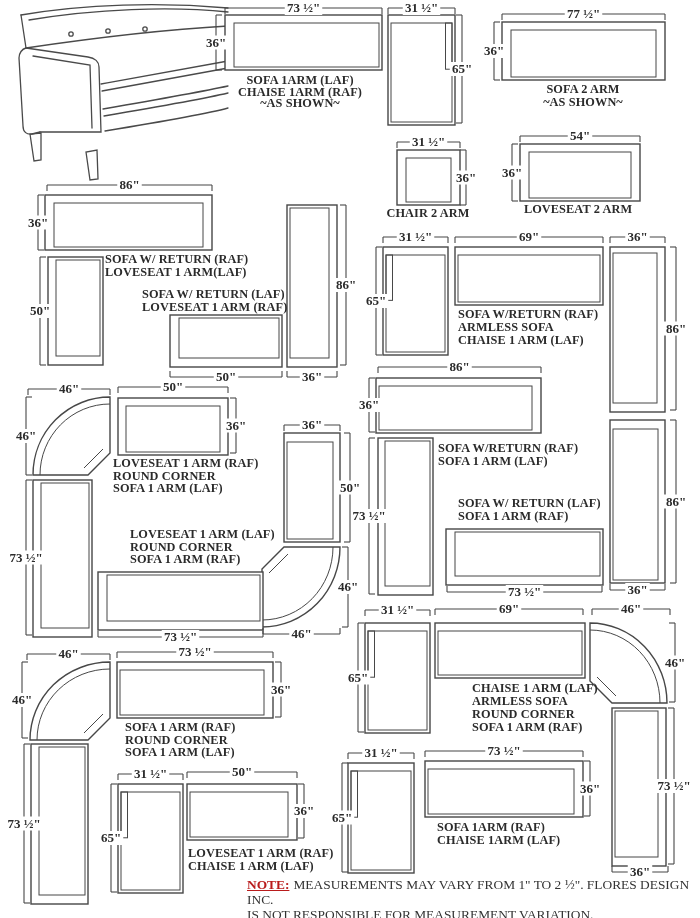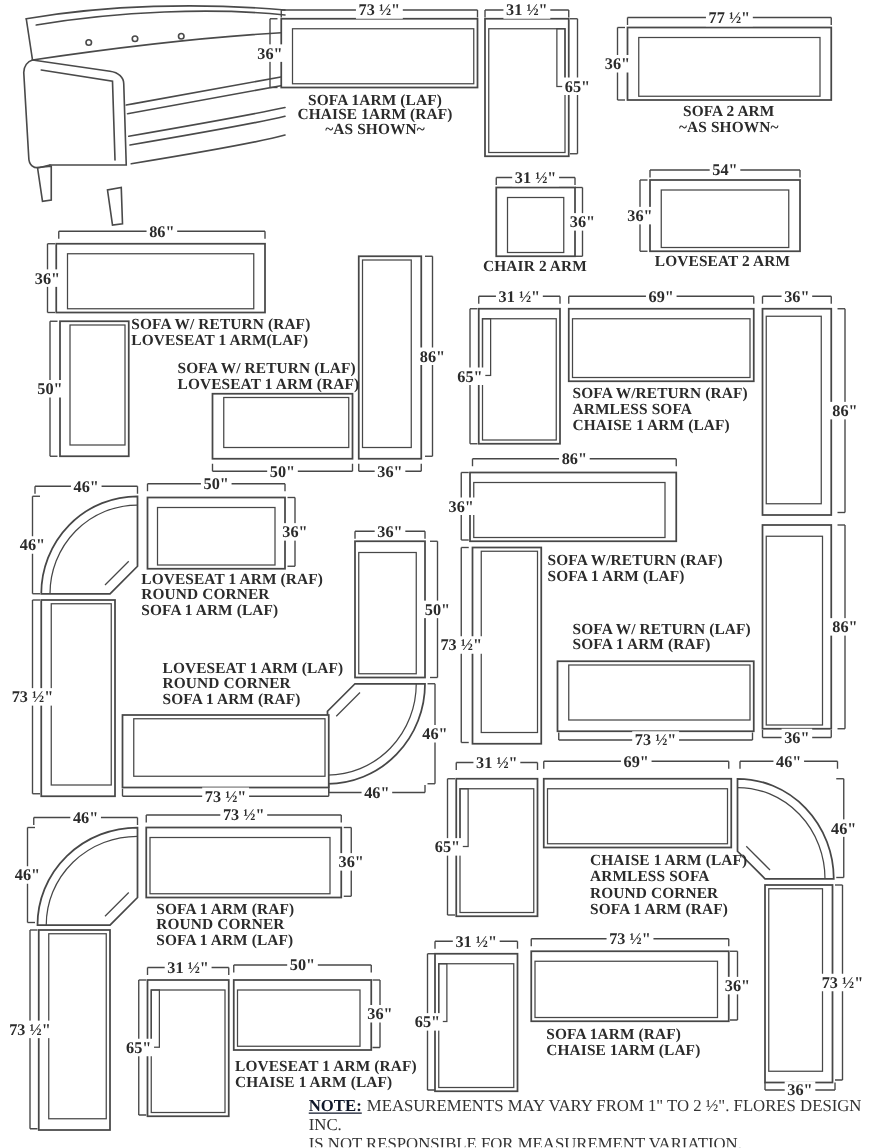--- a/index.html
+++ b/index.html
@@ -4,21 +4,21 @@
 <style>
   html,body{margin:0;padding:0;background:#fff;}
   .canvas{position:relative;width:700px;height:918px;background:#fff;overflow:hidden;
           font-family:"Liberation Serif","DejaVu Serif",serif;}
   svg{position:absolute;left:0;top:0;}
   svg text{font-family:"Liberation Serif","DejaVu Serif",serif;font-weight:bold;fill:#2b2b2b;}
   svg text.dim{font-size:13px;}
   svg text.cfg{font-size:12.3px;letter-spacing:.1px;}
   .note{position:absolute;left:247px;top:877px;width:460px;font-size:13.4px;color:#333;
         line-height:1.12;font-weight:normal;}
-  .note b{font-weight:bold;text-decoration:underline;margin-right:4px;color:#0f172a;text-align:center;}
+  .note b{font-weight:bold;text-decoration:underline;margin-right:4px;color:#b91c1c;text-align:center;}
 </style>
 </head>
 <body>
 
 <div class="canvas">
   <svg id="diagram" width="700" height="918" viewBox="0 0 700 918">
 
     <g fill="none" stroke="#4a4a4a" stroke-width="1.3" stroke-linecap="round">
       <path d="M21,15 C85,4 160,2 228,8"></path>
       <path d="M29,20 C95,9 170,6 228,12"></path>

